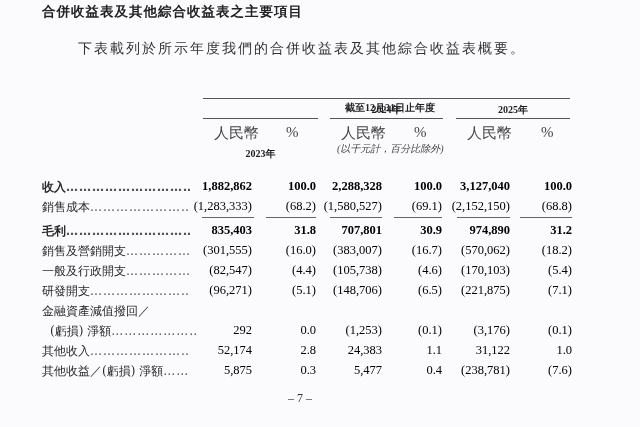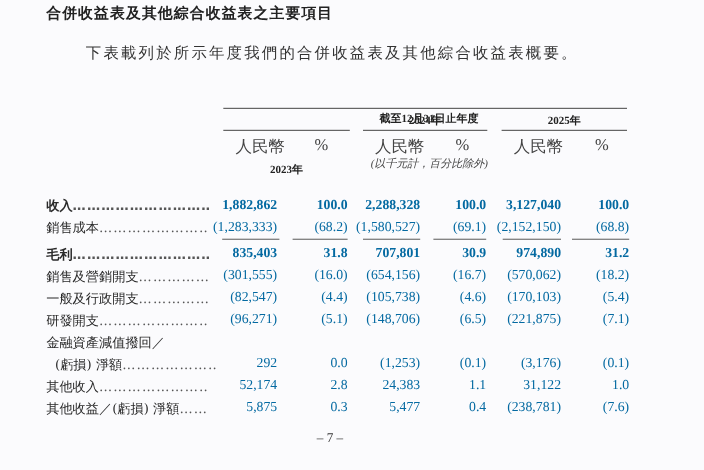--- a/index.html
+++ b/index.html
@@ -28,21 +28,21 @@
     .note { position: absolute; font-size: 10px; font-style: italic; color: #444; font-family: "Liberation Serif", serif; }
 
     .row { position: absolute; left: 0; width: 640px; height: 20px; font-size: 12.5px; }
     .row .label {
       position: absolute; left: 42px; width: 148px; overflow: hidden; white-space: nowrap;
       font-family: "DejaVu Serif", serif; font-size: 12px; color: #2a2a2a;
     }
     .row .label .dots { color: #555; letter-spacing: 1px; }
     .row .num {
       position: absolute; text-align: right; font-family: "Liberation Serif", serif;
-      font-size: 12.5px; color: #0369a1;
+      font-size: 12.5px; color: #000000;
     }
     .row.bold .num { font-weight: bold; }
     .row.bold .label { font-weight: bold; font-family: "DejaVu Sans", sans-serif; font-size: 12px; }
     .c1 { left: 190px; width: 62px; }
     .c2 { left: 262px; width: 54px; }
     .c3 { left: 316px; width: 66px; }
     .c4 { left: 386px; width: 56px; }
     .c5 { left: 446px; width: 64px; }
     .c6 { left: 516px; width: 56px; }
     .uline { position: absolute; height: 1px; background: #666; }
@@ -105,21 +105,21 @@
     <span class="num c2">31.8</span>
     <span class="num c3">707,801</span>
     <span class="num c4">30.9</span>
     <span class="num c5">974,890</span>
     <span class="num c6">31.2</span>
   </div>
   <div class="row" style="top:243px;">
     <span class="label"><span>銷售及營銷開支</span><span class="dots">……………………………</span></span>
     <span class="num c1">(301,555)</span>
     <span class="num c2">(16.0)</span>
-    <span class="num c3">(654,156)</span>
+    <span class="num c3">(383,007)</span>
     <span class="num c4">(16.7)</span>
     <span class="num c5">(570,062)</span>
     <span class="num c6">(18.2)</span>
   </div>
   <div class="row" style="top:263px;">
     <span class="label"><span>一般及行政開支</span><span class="dots">……………………………</span></span>
     <span class="num c1">(82,547)</span>
     <span class="num c2">(4.4)</span>
     <span class="num c3">(105,738)</span>
     <span class="num c4">(4.6)</span>

